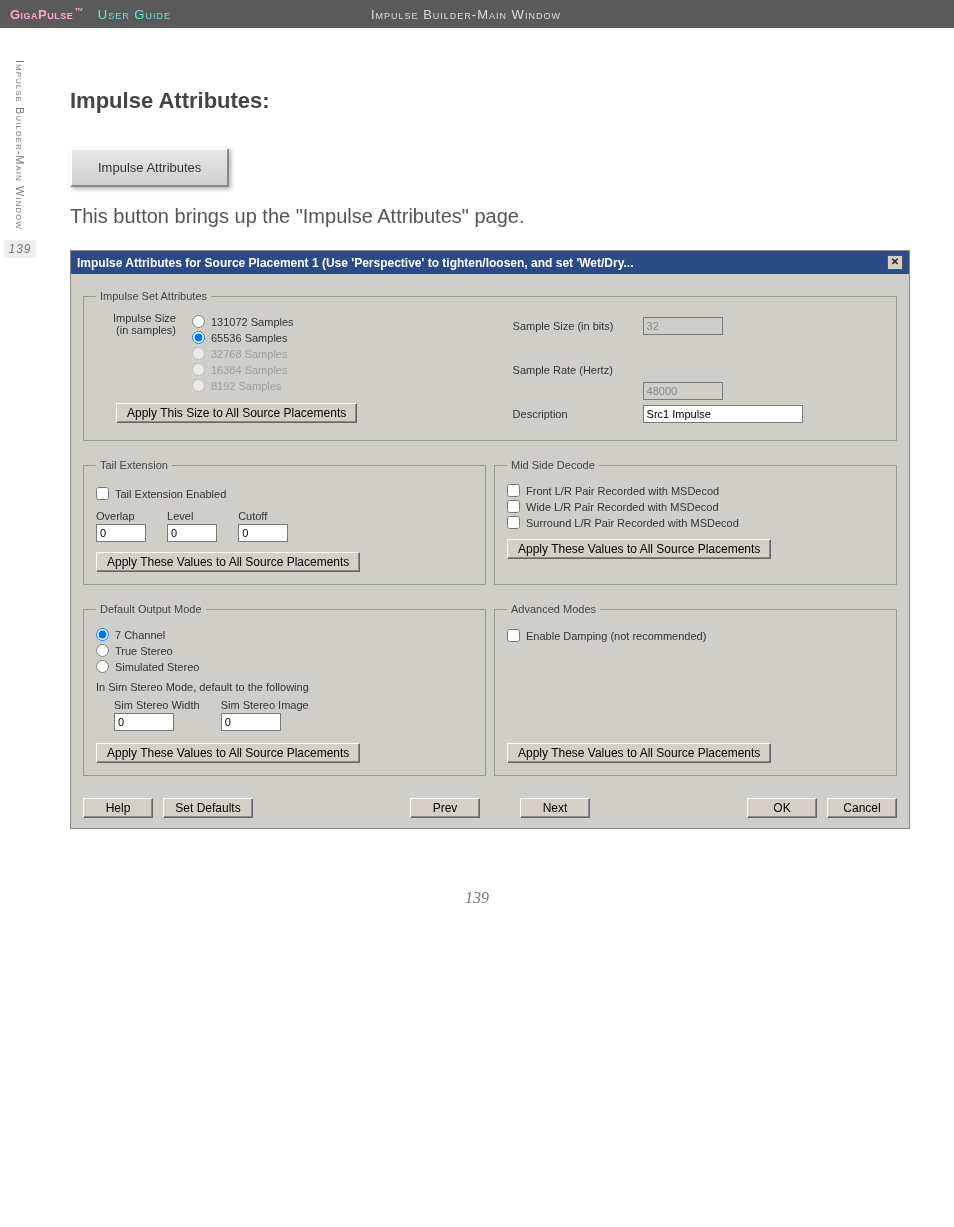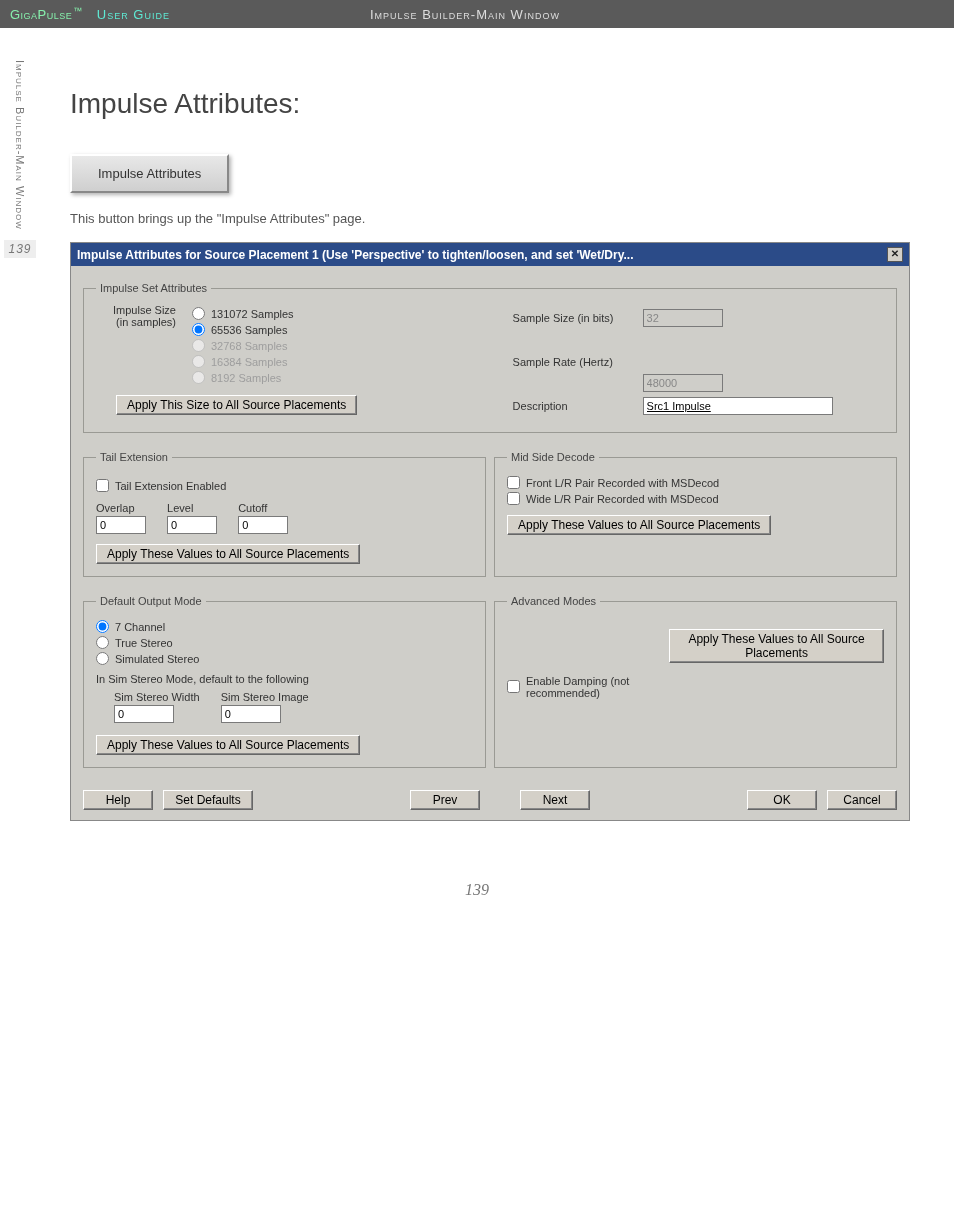--- a/index.html
+++ b/index.html
@@ -13,24 +13,24 @@
   .topbar {
     background: #5a5a5a;
     color: #ddd;
     height: 28px;
     display: flex;
     align-items: center;
     padding: 0 10px;
     font-size: 13px;
   }
   .brand {
-    font-weight: normal;
+    font-weight: bold;
     font-variant: small-caps;
     letter-spacing: 0.5px;
-    color: #86efac;
+    color: #f9a8d4;
   }
   .brand sup { font-size: 9px; margin-left:1px; }
   .guide-label {
     margin-left: 14px;
     font-variant: small-caps;
     letter-spacing: 1px;
     color: #5eead4;
   }
   .section-label {
     margin-left: 200px;
@@ -58,42 +58,42 @@
     font-style: italic;
     background: #eee;
     display: inline-block;
     padding: 2px 4px;
     font-size: 12px;
   }
   .content {
     margin: 60px 70px 0 70px;
   }
   h2.doc-heading {
-    font-size: 28px;
+    font-size: 22px;
     color: #444;
-    font-weight: normal;
+    font-weight: bold;
     margin: 30px 0 20px 0;
   }
   .raised-button {
     display: inline-block;
     background: linear-gradient(#e8e8e8,#cfcfcf);
     border: 2px solid #888;
     border-top-color:#fff;
     border-left-color:#fff;
     box-shadow: 2px 2px 4px rgba(0,0,0,0.3);
     padding: 10px 26px;
     font-family: Tahoma, sans-serif;
     font-size: 13px;
     color: #333;
     margin: 14px 0 18px 0;
   }
   .body-text {
-    font-size: 13px;
+    font-size: 20px;
     color: #555;
-    margin-bottom: 16px;
+    margin-bottom: 22px;
   }
   
   .dialog {
     width: 840px;
     font-family: Tahoma, Verdana, sans-serif;
     font-size: 11px;
     color: #333;
     border: 1px solid #888;
     background: #cfcec9;
     margin-bottom: 60px;
@@ -256,21 +256,21 @@
             <div class="lbl-pair">
               <label>Sample Size (in bits)</label>
               <input class="win-input" readonly="" style="width: 80px;" value="32">
             </div>
             <div class="lbl-pair">
               <label>Sample Rate (Hertz)</label>
               <input class="win-input" readonly="" style="width: 80px; margin-top: 42px;" value="48000">
             </div>
             <div class="lbl-pair">
               <label>Description</label>
-              <input class="win-input" style="width: 190px; text-decoration: underline;" value="Src1 Impulse">
+              <input class="win-input" style="width: 160px;" value="Src1 Impulse">
             </div>
           </div>
         </div>
       </fieldset>
 
       <div class="row">
         <fieldset class="win col">
           <legend>Tail Extension</legend>
           <div class="chk-row" style="margin:6px 0 10px 0;">
             <input type="checkbox" style="">
@@ -298,20 +298,24 @@
         <fieldset class="win col">
           <legend>Mid Side Decode</legend>
           <div class="chk-row">
               <input type="checkbox" style="">
               <span>Front L/R Pair Recorded with MSDecod</span>
             </div>
           <div class="chk-row">
               <input type="checkbox" style="">
               <span>Wide L/R Pair Recorded with MSDecod</span>
             </div>
+          <div class="chk-row">
+              <input type="checkbox" style="">
+              <span>Surround L/R Pair Recorded with MSDecod</span>
+            </div>
           <div style="margin-top:10px;">
             <button class="win-button">Apply These Values to All Source Placements</button>
           </div>
         </fieldset>
       </div>
 
       <div class="row">
         <fieldset class="win col">
           <legend>Default Output Mode</legend>
           <div class="radio-row">
@@ -335,21 +339,21 @@
             <span class="small-stack">
               <label>Sim Stereo Image</label>
               <input class="win-input" style="width: 60px;" value="0">
             </span>
           </div>
           <div style="margin-top:12px;">
             <button class="win-button">Apply These Values to All Source Placements</button>
           </div>
         </fieldset>
 
-        <fieldset class="win col" style="display:flex; flex-direction:row;">
+        <fieldset class="win col" style="display:flex; flex-direction:column;">
           <legend>Advanced Modes</legend>
           <div class="chk-row" style="margin-top:4px;">
             <input type="checkbox" style="">
             <span>Enable Damping (not recommended)</span>
           </div>
           <div style="flex:1"></div>
           <div style="margin-top:12px;">
             <button class="win-button">Apply These Values to All Source Placements</button>
           </div>
         </fieldset>

